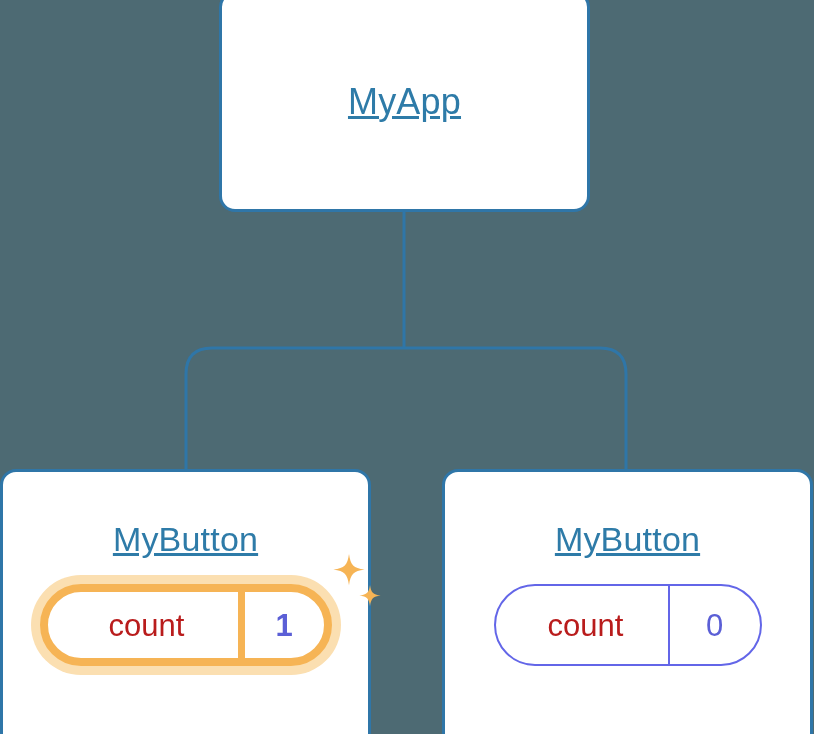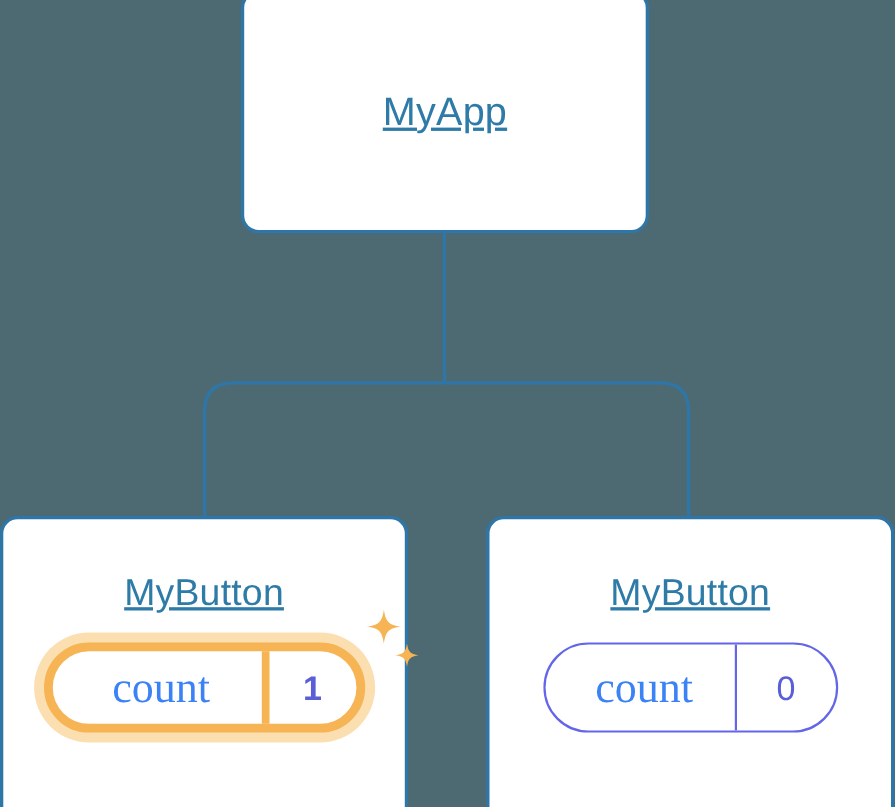--- a/index.html
+++ b/index.html
@@ -103,24 +103,23 @@
 
   .pill-key, .pill-val {
     display: flex;
     align-items: center;
     justify-content: center;
     box-sizing: border-box;
   }
 
   .pill-key {
     padding: 0 26px 0 34px;
-    font-size: 40px;
-    color: #3b82f6;
+    font-size: 31px;
+    color: #b91c1c;
     line-height: 1;
-    font-family: Liberation Serif, serif;
   }
 
   .pill-val {
     padding: 0 30px;
     font-size: 31px;
     color: #5b5fd6;
     line-height: 1;
   }
 
   .pill-plain .pill-val {

